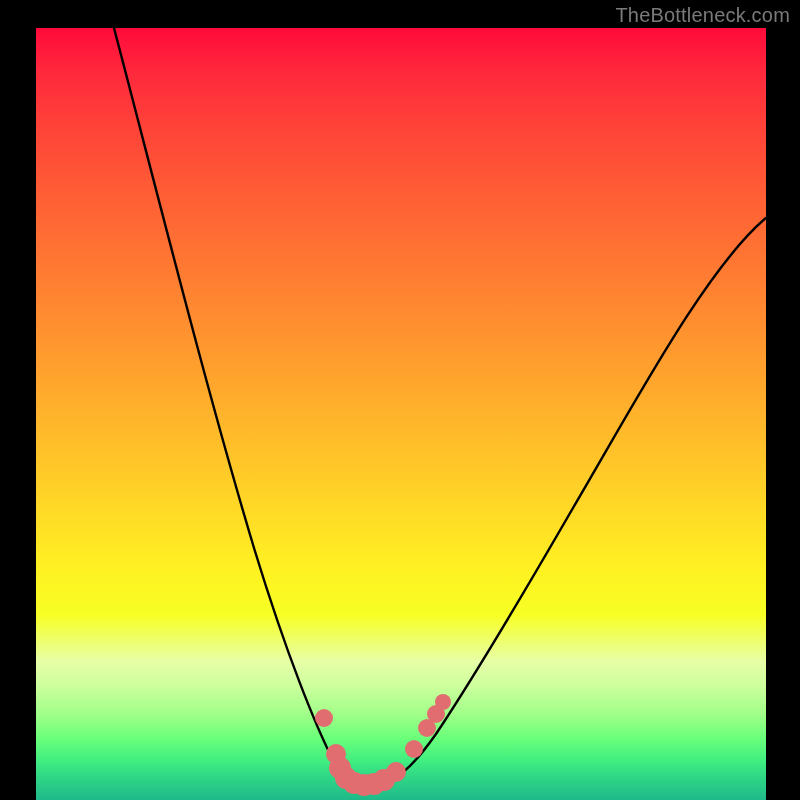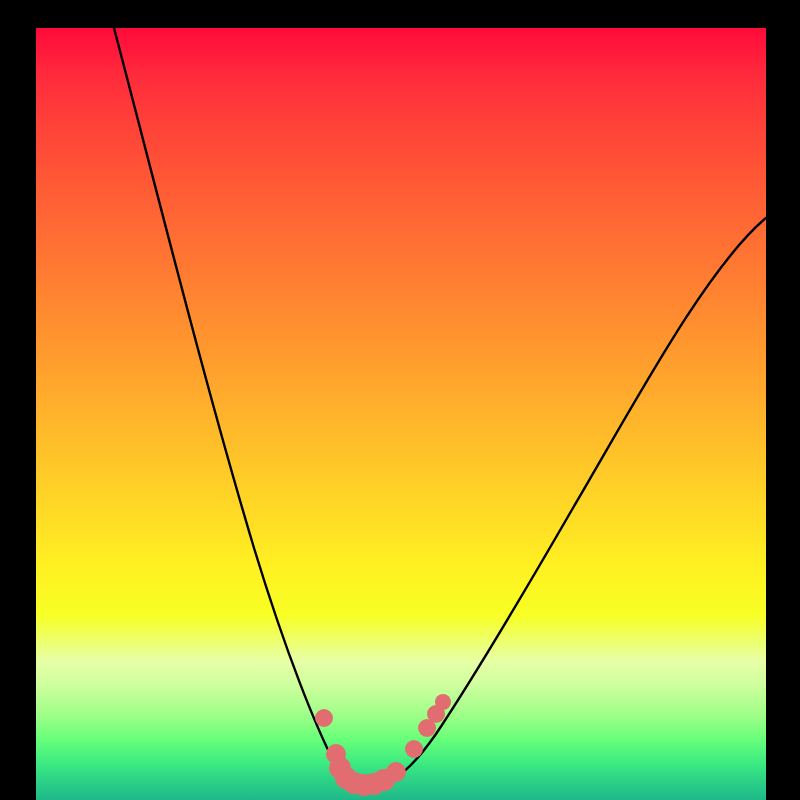--- a/index.html
+++ b/index.html
@@ -88,13 +88,14 @@
           <circle cx="338" cy="756" r="11" class="marker"></circle>
           <circle cx="348" cy="752" r="11" class="marker"></circle>
           <circle cx="360" cy="744" r="10" class="marker"></circle>
           <circle cx="378" cy="721" r="9" class="marker"></circle>
           <circle cx="391" cy="700" r="9" class="marker"></circle>
           <circle cx="400" cy="686" r="9" class="marker"></circle>
           <circle cx="407" cy="674" r="8" class="marker"></circle>
         </g>
     </svg>
   </div>
+  <div class="watermark">TheBottleneck.com</div>
 </div>
 
 </body></html>

